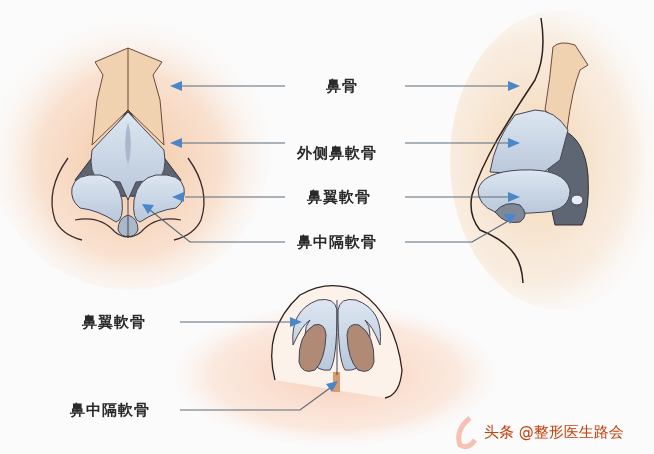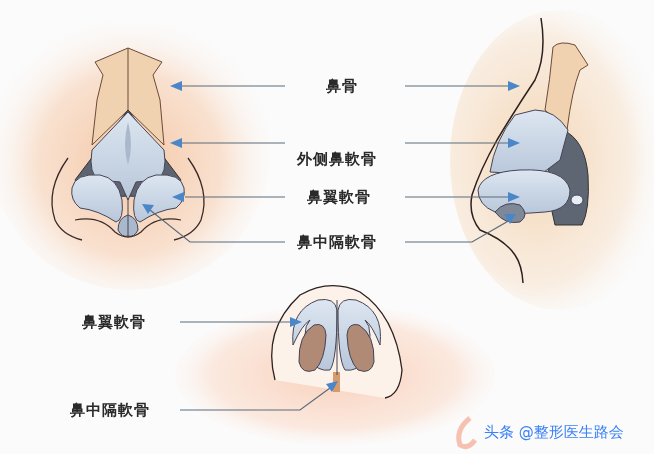--- a/index.html
+++ b/index.html
@@ -1,21 +1,21 @@
 <!DOCTYPE html>
 <html><head>
 <meta charset="utf-8">
 <style>
   html, body { margin:0; padding:0; }
   body { width:654px; height:454px; background:#fbfbfb; position:relative; overflow:hidden;
          font-family:"DejaVu Sans", sans-serif; }
   #diagram { position:absolute; left:0; top:0; width:654px; height:454px; }
   .label { position:absolute; font-size:15px; font-weight:bold; color:#2a2a2a; white-space:nowrap;
            letter-spacing:1px; line-height:18px; }
-  .watermark { position:absolute; left:484px; top:423px; font-size:15px; color:#3b82f6; white-space:nowrap; }
+  .watermark { position:absolute; left:484px; top:423px; font-size:15px; color:#c2410c; white-space:nowrap; }
 </style>
 </head>
 <body>
 
 <svg id="diagram" viewBox="0 0 654 454" xmlns="http://www.w3.org/2000/svg">
   <defs>
     <radialGradient id="skinFront" cx="50%" cy="55%" r="55%">
       <stop offset="0%" stop-color="#f3c29e" stop-opacity="0.95"></stop>
       <stop offset="60%" stop-color="#f8d6bd" stop-opacity="0.7"></stop>
       <stop offset="100%" stop-color="#fbfbfb" stop-opacity="0"></stop>
@@ -111,19 +111,19 @@
     <polygon points="302,322 290,317 290,327"></polygon>
     <polygon points="338,381 326,384 332,392"></polygon>
   </g>
 
   <g>
     <path d="M470 418 Q455 430 460 445 Q468 450 475 440" fill="none" stroke="#f3a890" stroke-width="5" opacity="0.7"></path>
   </g>
 </svg>
 
 <div class="label" style="left:326px;top:77px;text-align:right;">鼻骨</div>
-<div class="label" style="left:297px;top:150px;">外侧鼻軟骨</div>
+<div class="label" style="left:297px;top:144px;">外侧鼻軟骨</div>
 <div class="label" style="left:307px;top:188px;">鼻翼軟骨</div>
 <div class="label" style="left:297px;top:233px;">鼻中隔軟骨</div>
 <div class="label" style="left:82px;top:313px;">鼻翼軟骨</div>
 <div class="label" style="left:70px;top:401px;">鼻中隔軟骨</div>
 
 <div class="watermark">头条 @整形医生路会</div>
 
 </body></html>

